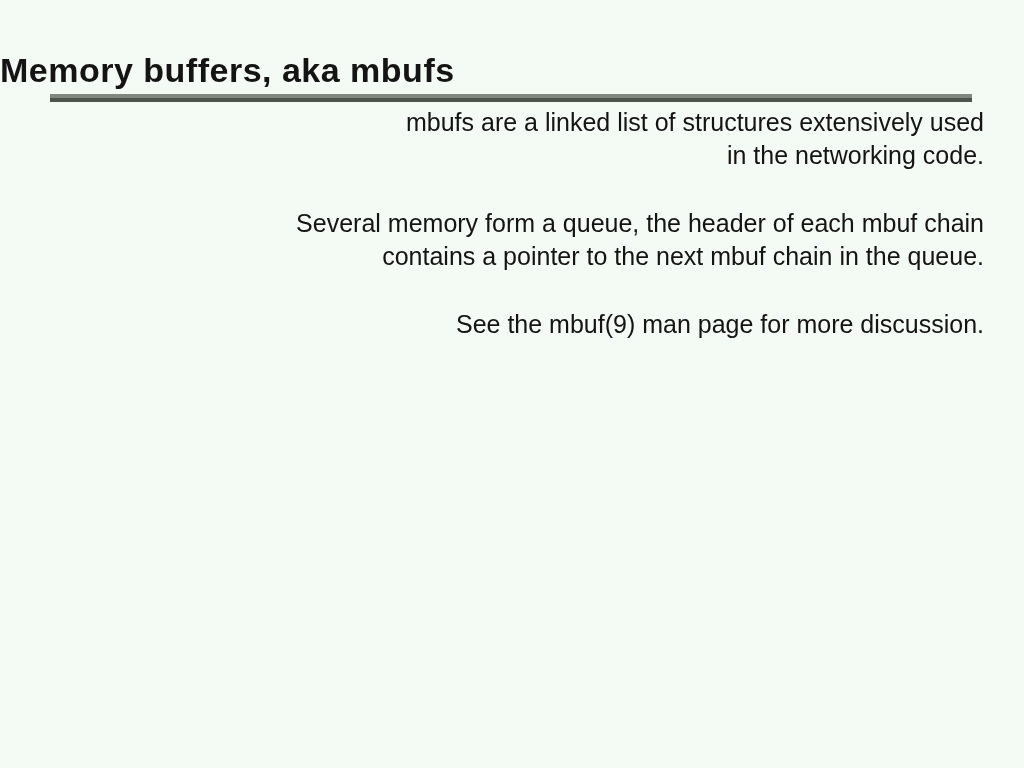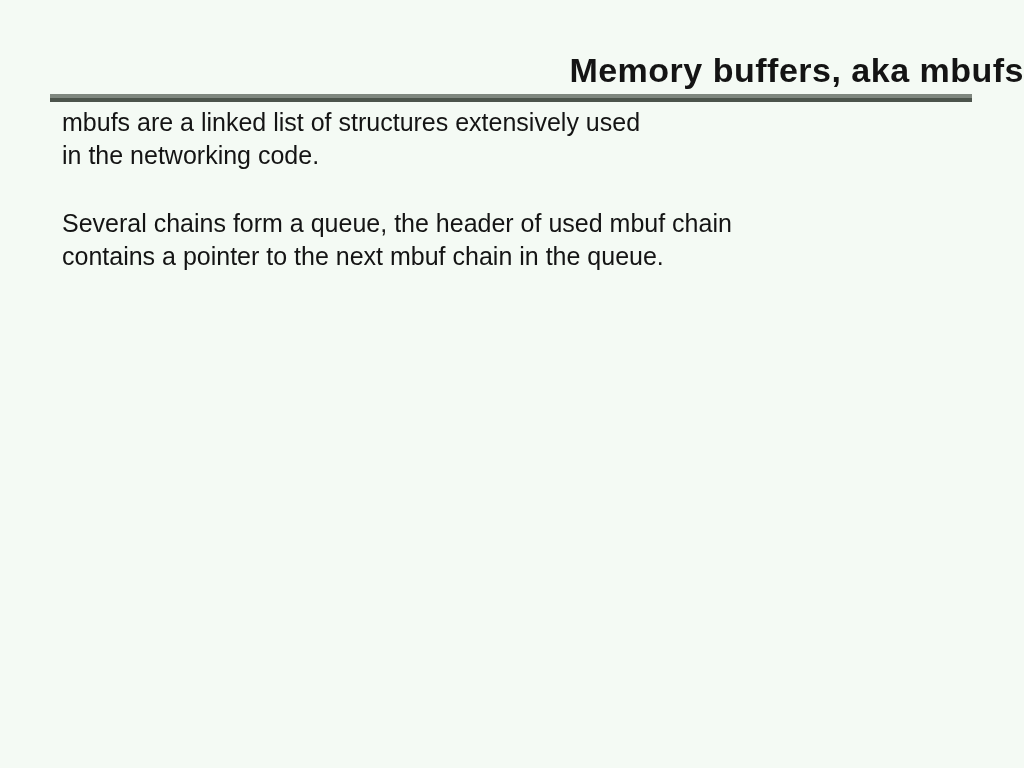--- a/index.html
+++ b/index.html
@@ -17,21 +17,21 @@
   .slide {
     width: 1024px;
     height: 768px;
     position: relative;
   }
   .title {
     margin: 0;
     padding-top: 50px;
     height: 40px;
     line-height: 40px;
-    text-align: right;
+    text-align: left;
     font-size: 34px;
     font-weight: bold;
     letter-spacing: 0.5px;
     color: var(--fg, #141414);
   }
   .rule {
     margin: 4px 52px 0 50px;
     height: 8px;
     background: linear-gradient(
       to bottom,
@@ -42,29 +42,31 @@
     );
   }
   .body {
     padding: 4px 40px 0 62px;
     font-size: 25px;
     line-height: 32.5px;
   }
   .body p {
     margin: 0 0 36px 0;
     white-space: pre-line;
+    text-align: right;
   }
 </style>
 </head>
 <body style="--bg: #f4faf4; --fg: #141414; --rule-top: #7f877f; --rule-bottom: #4c544c;">
 
 <div class="slide">
   <h1 class="title">Memory buffers, aka mbufs</h1>
 
   <div class="rule"></div>
 
   <div class="body">
     <p>mbufs are a linked list of structures extensively used
 in the networking code.</p>
-    <p>Several chains form a queue, the header of used mbuf chain
+    <p>Several memory form a queue, the header of each mbuf chain
 contains a pointer to the next mbuf chain in the queue.</p>
+    <p>See the mbuf(9) man page for more discussion.</p>
   </div>
 </div>
 
 </body></html>

